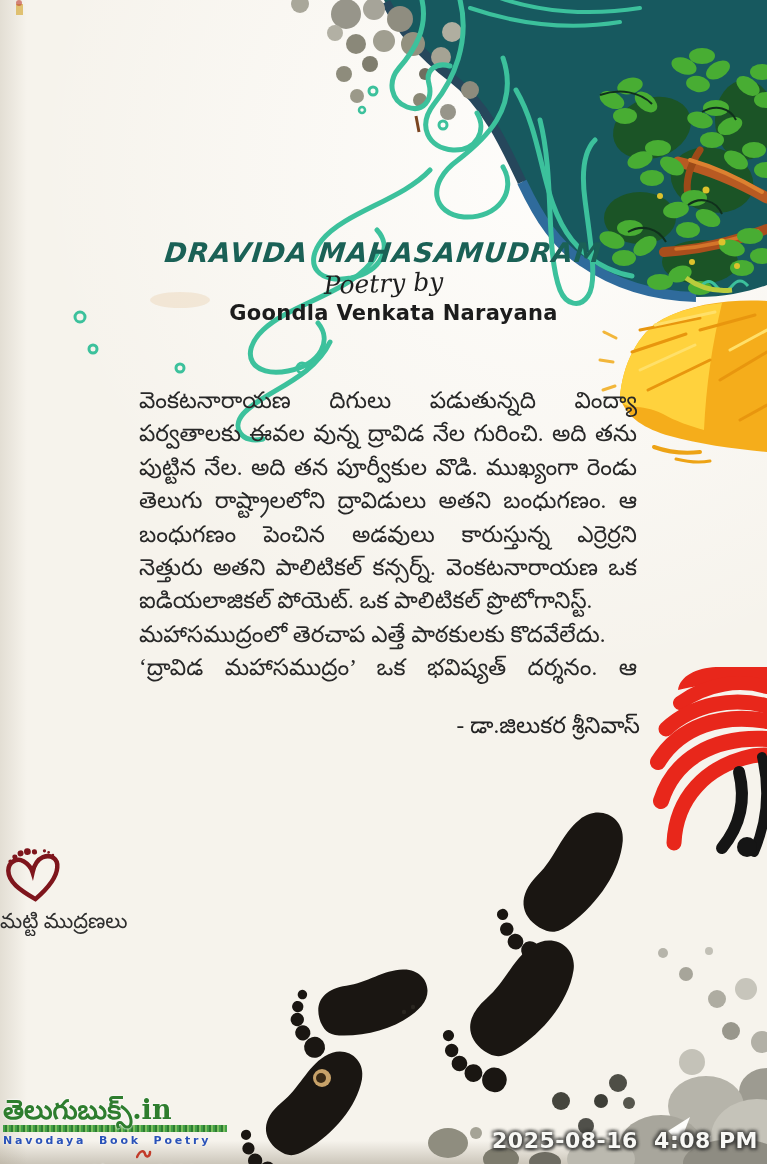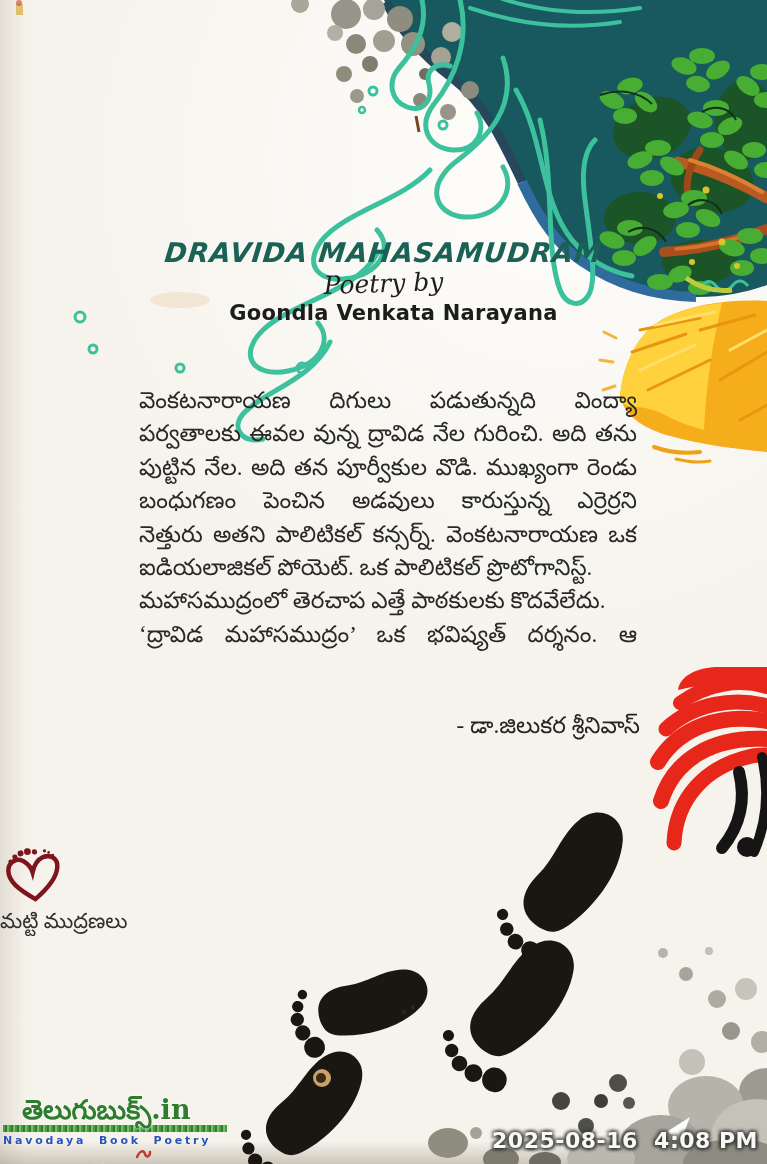--- a/index.html
+++ b/index.html
@@ -32,21 +32,21 @@
 
   .signature{position:absolute;right:127px;top:713px;z-index:2;font-size:23px;color:#242424;}
 
   .publisher{position:absolute;left:0;right:0;top:847px;z-index:2;}
   .publisher-name{font-size:21px;color:#2e2e2e;margin-top:0;}
   .publisher-places{font-size:14.5px;color:#3a3a3a;margin-top:6px;letter-spacing:.3px;}
 
   .watermark{position:absolute;left:3px;top:1096px;width:240px;z-index:3;
     font-family:"DejaVu Sans",sans-serif;}
   .wm-site{font-family:"DejaVu Serif",serif;font-weight:bold;font-size:27px;line-height:1.05;
-    color:#2e7d2e;text-shadow:0 0 2px #fff,0 0 2px #fff;margin-left:19px;}
+    color:#2e7d2e;text-shadow:0 0 2px #fff,0 0 2px #fff;}
   .wm-grass{width:224px;height:7px;margin-top:1px;
     background:repeating-linear-gradient(90deg,#43a047 0 2px,#2e7d32 2px 4px,#7cbf5f 4px 6px);}
   .wm-store{font-size:11px;font-weight:bold;color:#2a52b8;letter-spacing:2.8px;word-spacing:6px;
     margin-top:2px;text-shadow:0 0 2px #fff;}
   .wm-since-row{display:flex;align-items:center;gap:4px;margin-top:1px;padding-left:42px;flex-direction:column;}
   .wm-since{font-size:12px;font-weight:bold;color:#2a52b8;letter-spacing:2px;text-shadow:0 0 2px #fff;}
 
   .timestamp{position:absolute;right:9px;top:1128px;z-index:3;white-space:pre;
     font-family:"DejaVu Sans",sans-serif;font-weight:bold;font-size:22px;letter-spacing:.5px;
     color:#f8f8f5;
@@ -275,20 +275,21 @@
   <div class="title-block">
     <h1 class="cover-title">DRAVIDA MAHASAMUDRAM</h1>
     <div class="poetry-by">Poetry by</div>
     <div class="author">Goondla Venkata Narayana</div>
   </div>
 
   <div class="blurb txt">
     <div class="blurb-line">వెంకటనారాయణ దిగులు పడుతున్నది వింద్యా</div>
     <div class="blurb-line">పర్వతాలకు ఈవల వున్న ద్రావిడ నేల గురించి. అది తను</div>
     <div class="blurb-line">పుట్టిన నేల. అది తన పూర్వీకుల వొడి. ముఖ్యంగా రెండు</div>
+    <div class="blurb-line">తెలుగు రాష్ట్రాలలోని ద్రావిడులు అతని బంధుగణం. ఆ</div>
     <div class="blurb-line">బంధుగణం పెంచిన అడవులు కారుస్తున్న ఎర్రెర్రని</div>
     <div class="blurb-line">నెత్తురు అతని పాలిటికల్ కన్సర్న్. వెంకటనారాయణ ఒక</div>
     <div class="blurb-line natural">ఐడియలాజికల్ పోయెట్. ఒక పాలిటికల్ ప్రొటోగానిస్ట్.</div>
     <div class="blurb-line natural">మహాసముద్రంలో తెరచాప ఎత్తే పాఠకులకు కొదవేలేదు.</div>
     <div class="blurb-line">‘ద్రావిడ మహాసముద్రం’ ఒక భవిష్యత్ దర్శనం. ఆ</div>
   </div>
 
   <div class="signature txt">- డా.జిలుకర శ్రీనివాస్</div>
 
   <div class="publisher">

